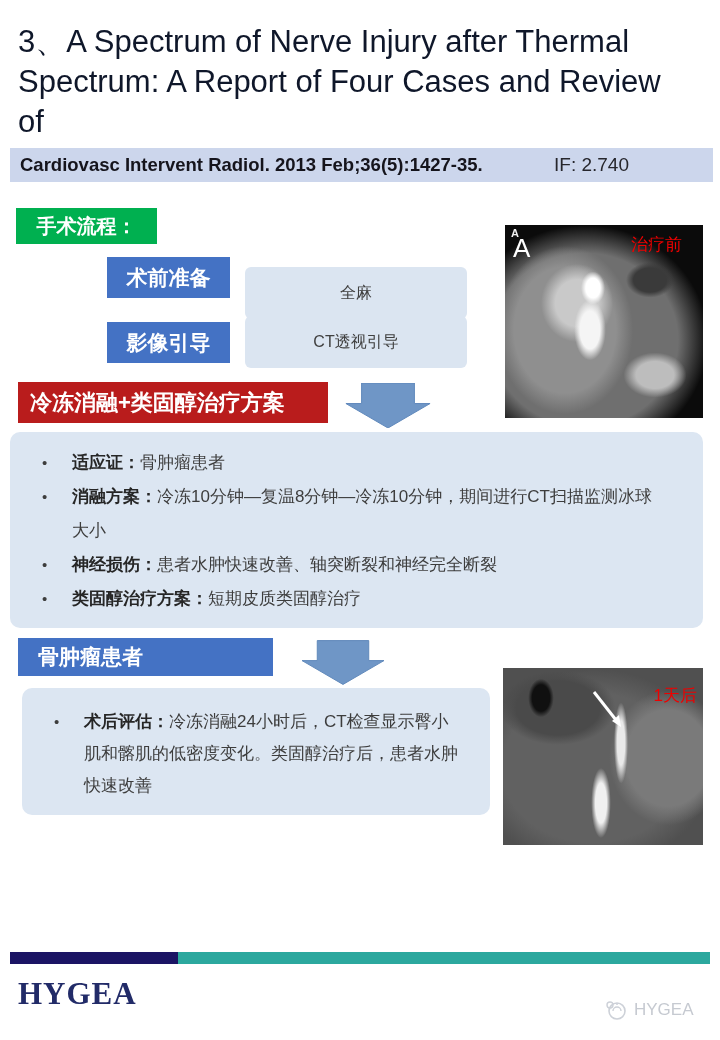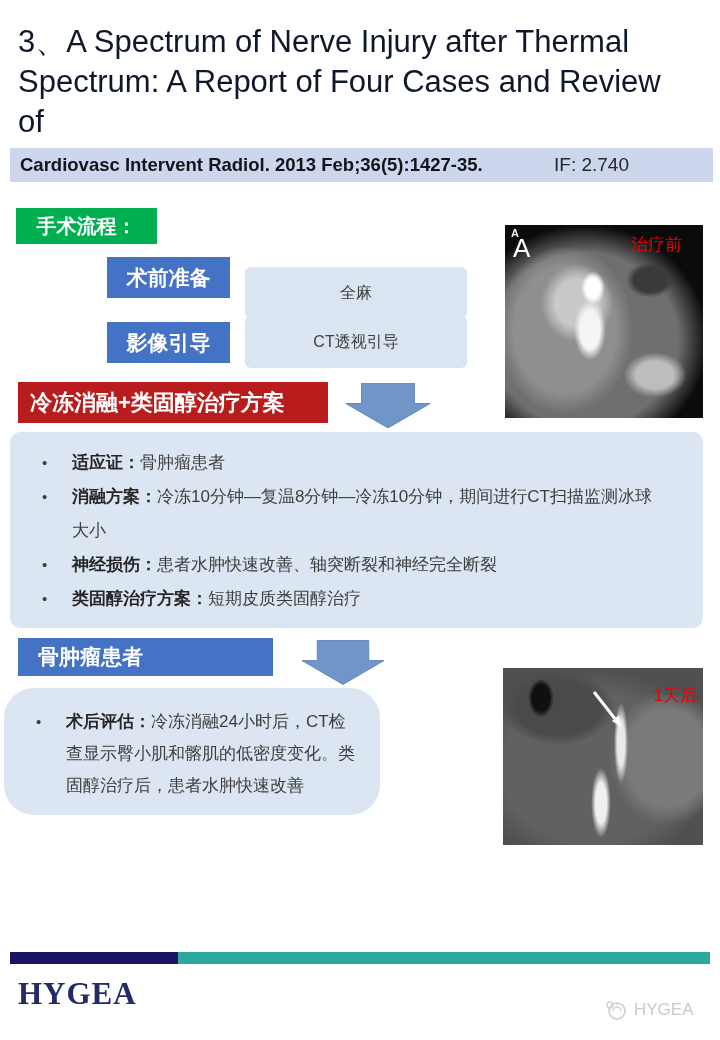--- a/index.html
+++ b/index.html
@@ -42,21 +42,21 @@
   .vb2 { top: 316px; }
 
   
   .arrow { position: absolute; }
   .arrow.a1 { left: 345px; top: 383px; width: 86px; height: 45px; }
   .arrow.a2 { left: 302px; top: 639px; width: 82px; height: 47px; }
 
   
   .panel { position: absolute; background: #dce6f2; border-radius: 10px; }
   .panel.p1 { left: 10px; top: 432px; width: 693px; height: 196px; }
-  .panel.p2 { left: 4px; top: 688px; width: 376px; height: 127px; border-radius: 30px; }
+  .panel.p2 { left: 22px; top: 688px; width: 468px; height: 127px; }
   .panel ul { list-style: none; }
   .p1 ul { padding: 14px 40px 0 30px; }
   .p2 ul { padding: 18px 25px 0 30px; }
   .panel li { position: relative; padding-left: 32px; font-size: 17px; color: #3d3d3d; }
   .p1 li { line-height: 34px; }
   .p2 li { line-height: 32px; }
   .panel li::before { content: "\2022"; position: absolute; left: 2px; top: 0; font-size: 15px; color: #3d3d3d; }
   .lead { font-weight: bold; color: #262626; }
 
   

